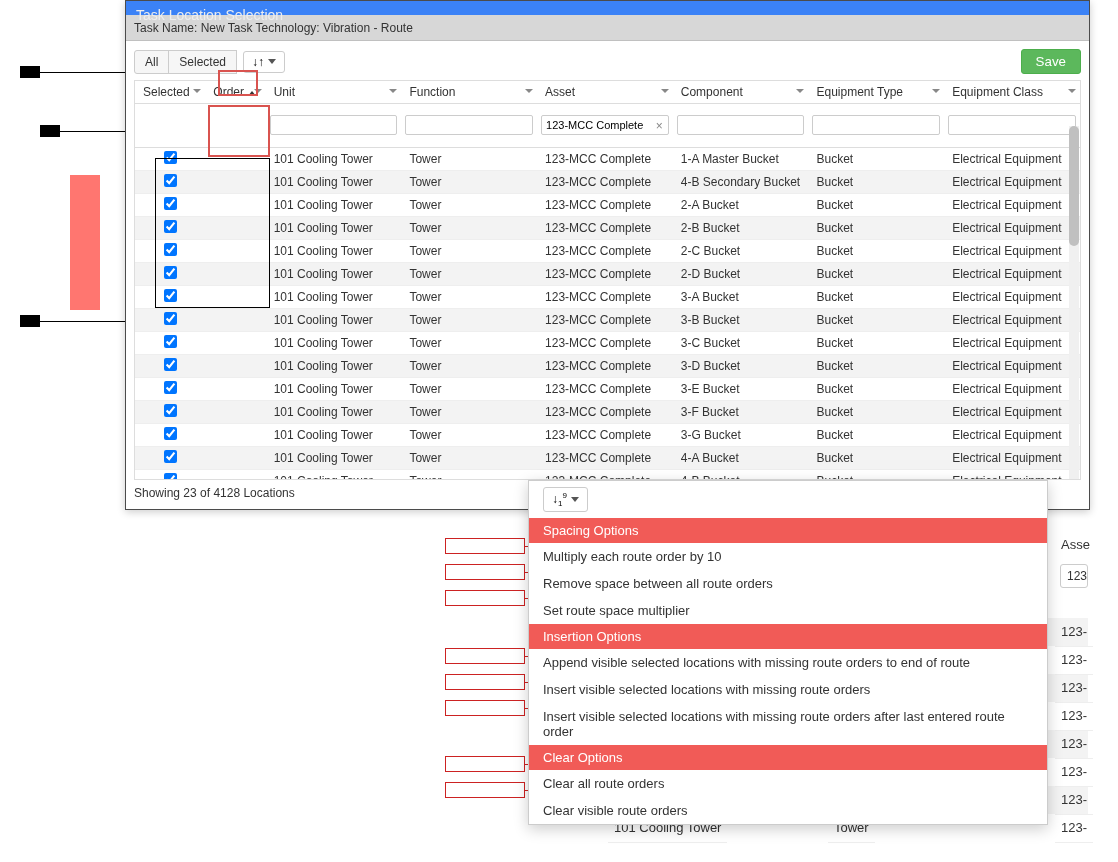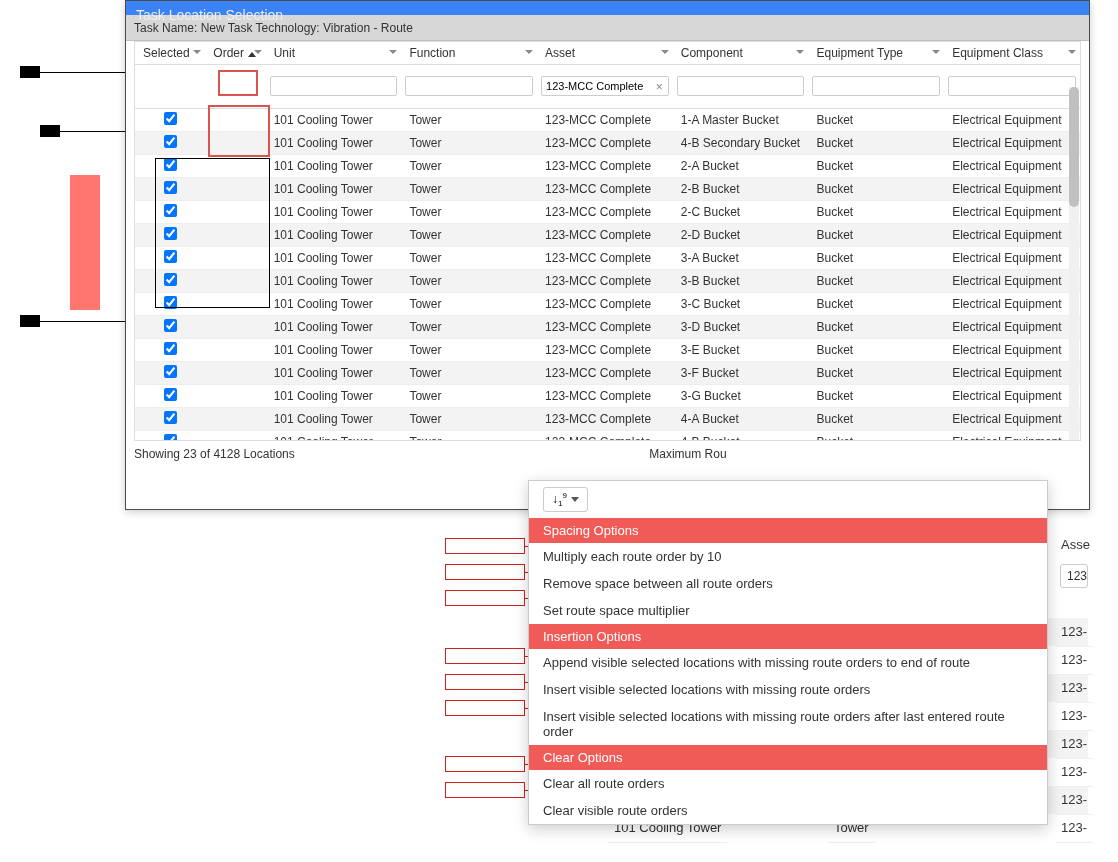--- a/index.html
+++ b/index.html
@@ -69,20 +69,29 @@
 
 <div class="red-block" style="left:70px; top:175px; width:30px; height:135px;"></div>
 
 <div class="callout" style="left:20px; top:315px; width:20px; height:12px;"></div>
 <div class="callout-line" style="left:40px; top:321px; width:115px;"></div>
 
 <div class="window">
   <div class="titlebar">Task Location Selection</div>
   <div class="subbar">Task Name: New Task    Technology: Vibration - Route</div>
 
+  <div class="toolbar">
+    <button class="btn">All</button>
+    <button class="btn">Selected</button>
+    <button class="sort-btn">
+        <span>↓↑</span>
+        <span class="caret"></span>
+      </button>
+    <button class="btn-save">Save</button>
+  </div>
 
   <div class="table-wrap">
     <table>
       <colgroup>
         <col style="width:70px">
           <col style="width:60px">
           <col style="width:135px">
           <col style="width:135px">
           <col style="width:135px">
           <col style="width:135px">

